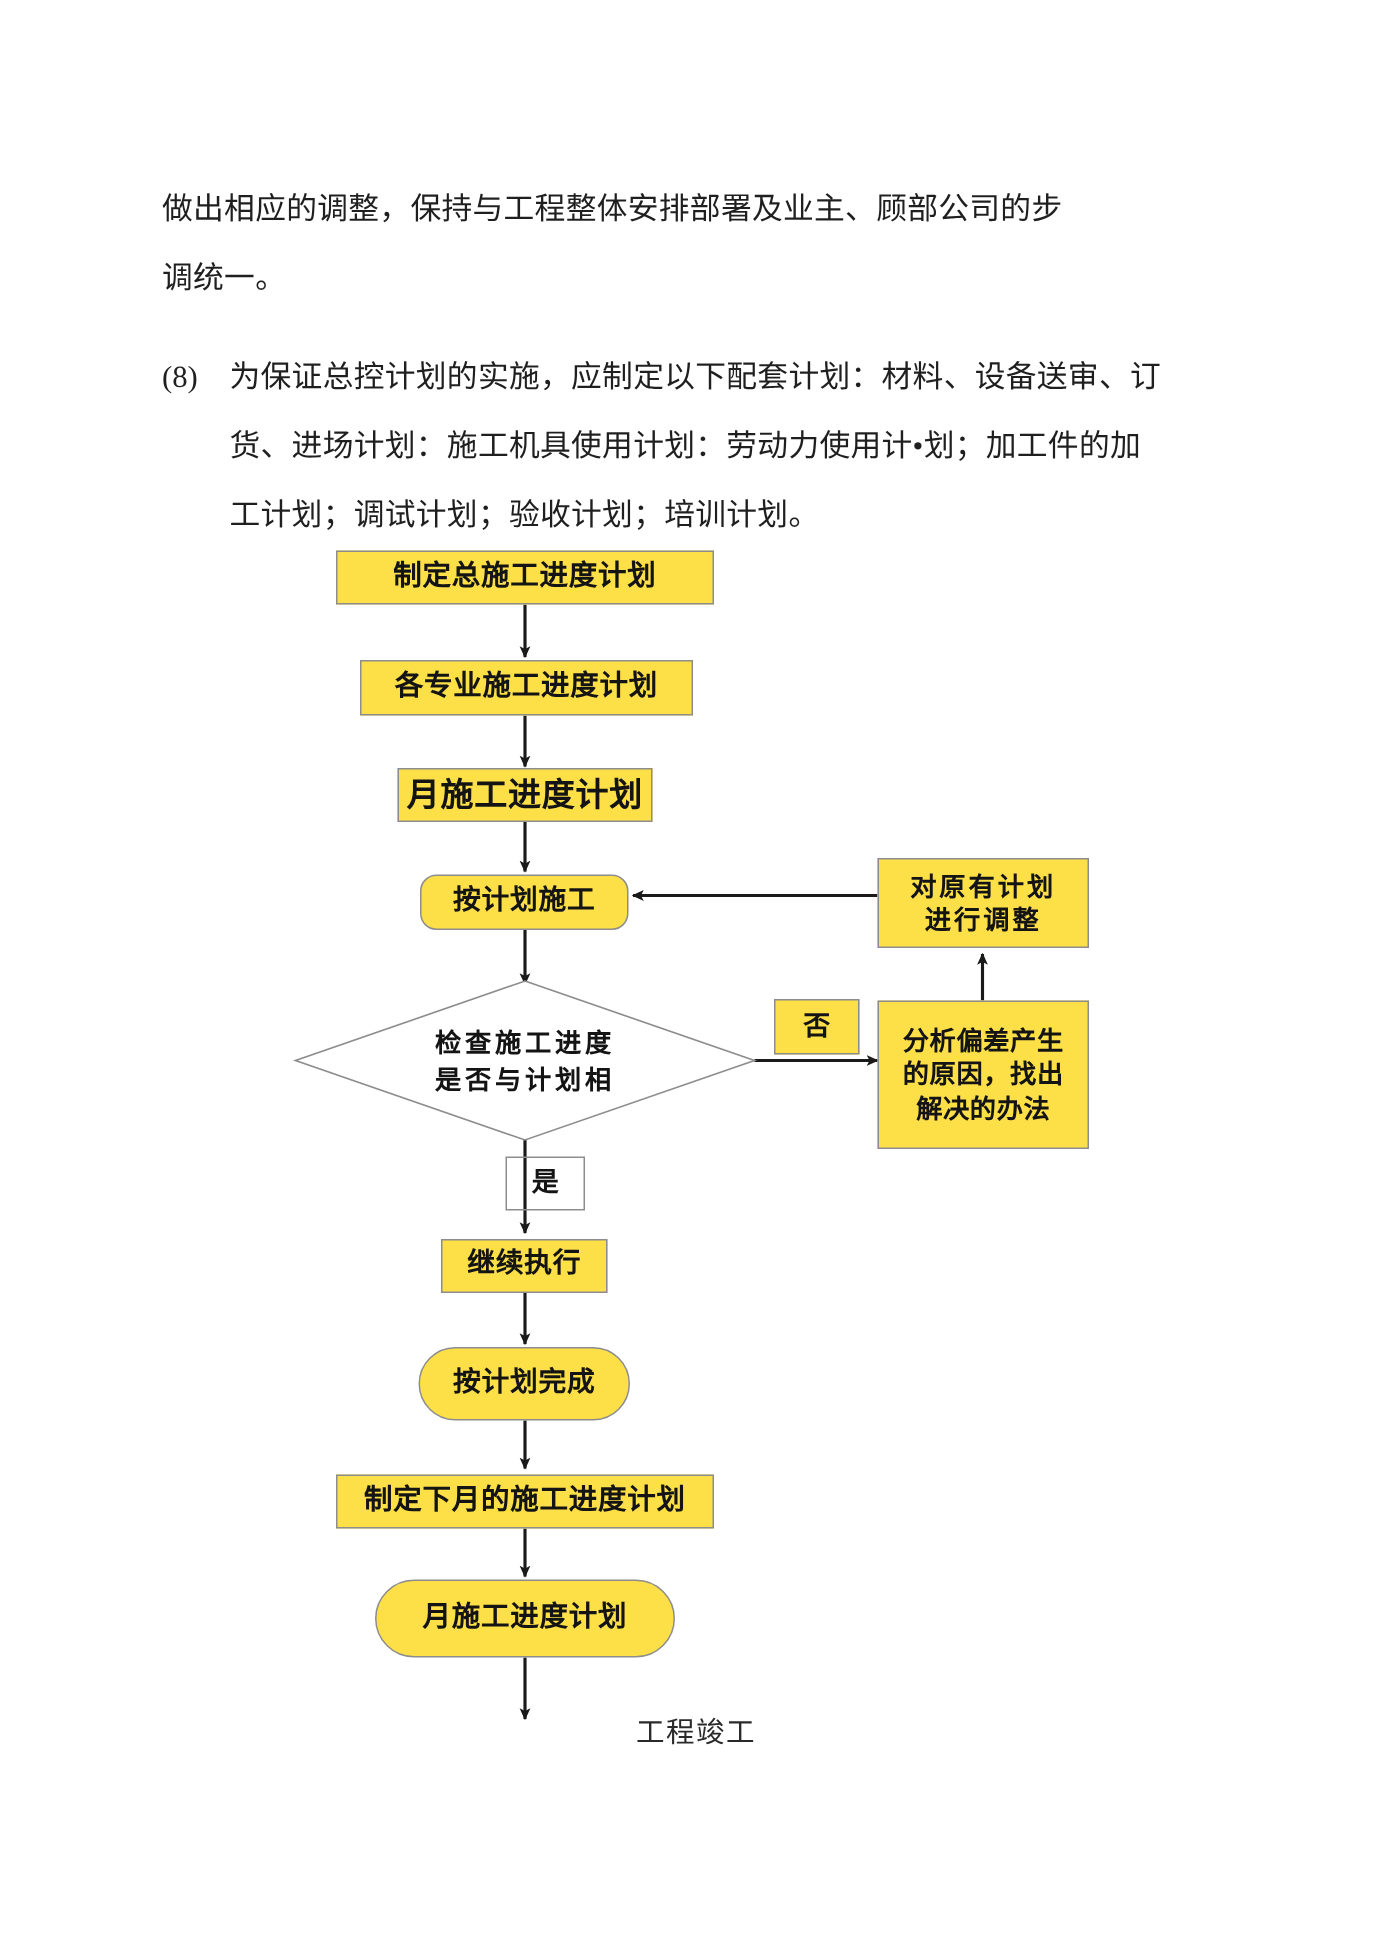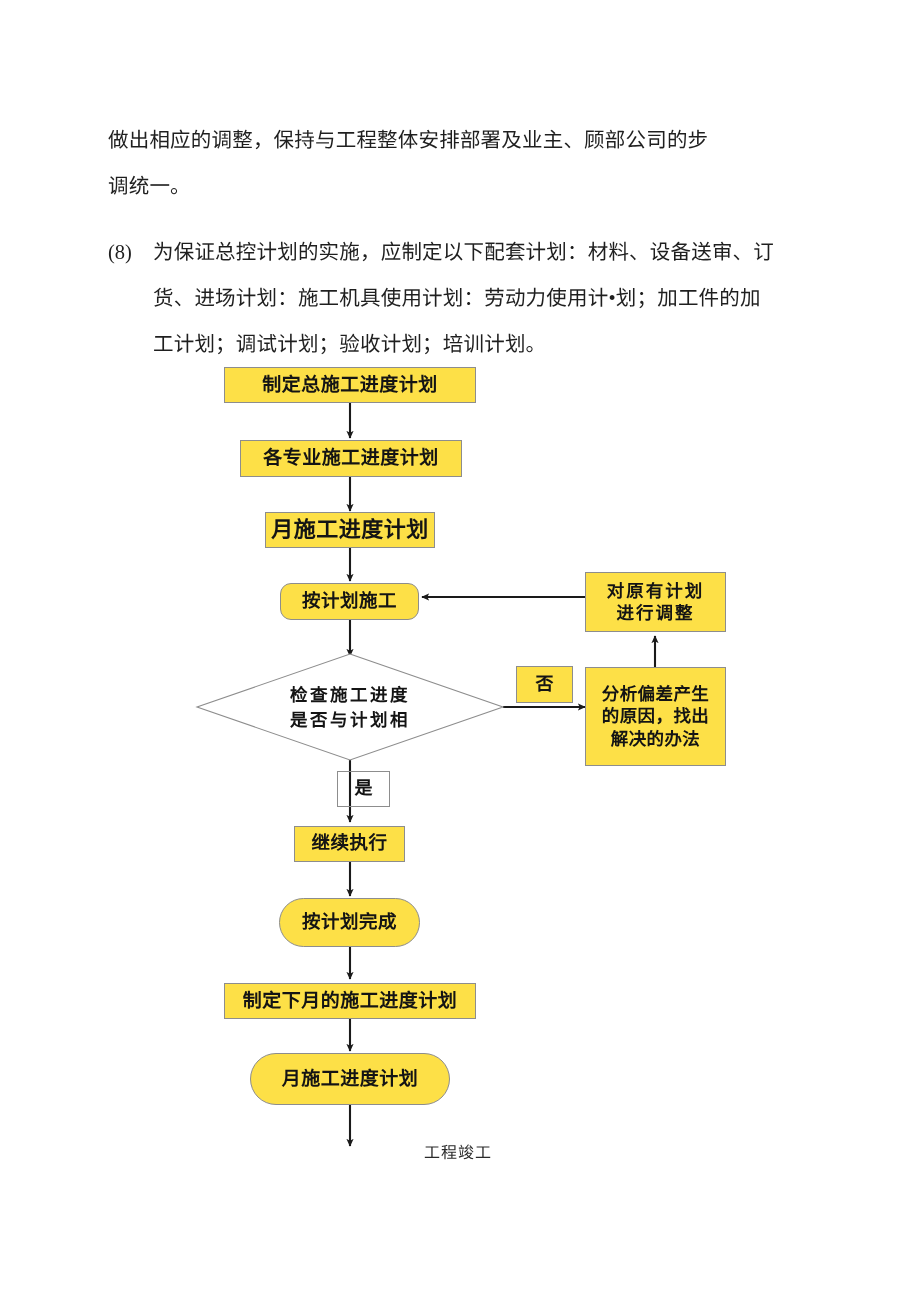--- a/index.html
+++ b/index.html
@@ -207,17 +207,17 @@
   </div>
 
   <div class="node rect" style="left:224px; top:983px; width:252px; height:36px; font-size:19px; letter-spacing:0.5px;">
     <span>制定下月的施工进度计划</span>
   </div>
 
   <div class="node stadium" style="left:250px; top:1053px; width:200px; height:52px; font-size:19px; letter-spacing:0.5px;">
     <span>月施工进度计划</span>
   </div>
 
-  <div class="tail-label" style="left:424px; top:1139px; font-size:16px;">
+  <div class="tail-label" style="left:424px; top:1139px; font-size:19px;">
     <span>工程竣工</span>
   </div>
 
 </div>
 
 </body></html>

